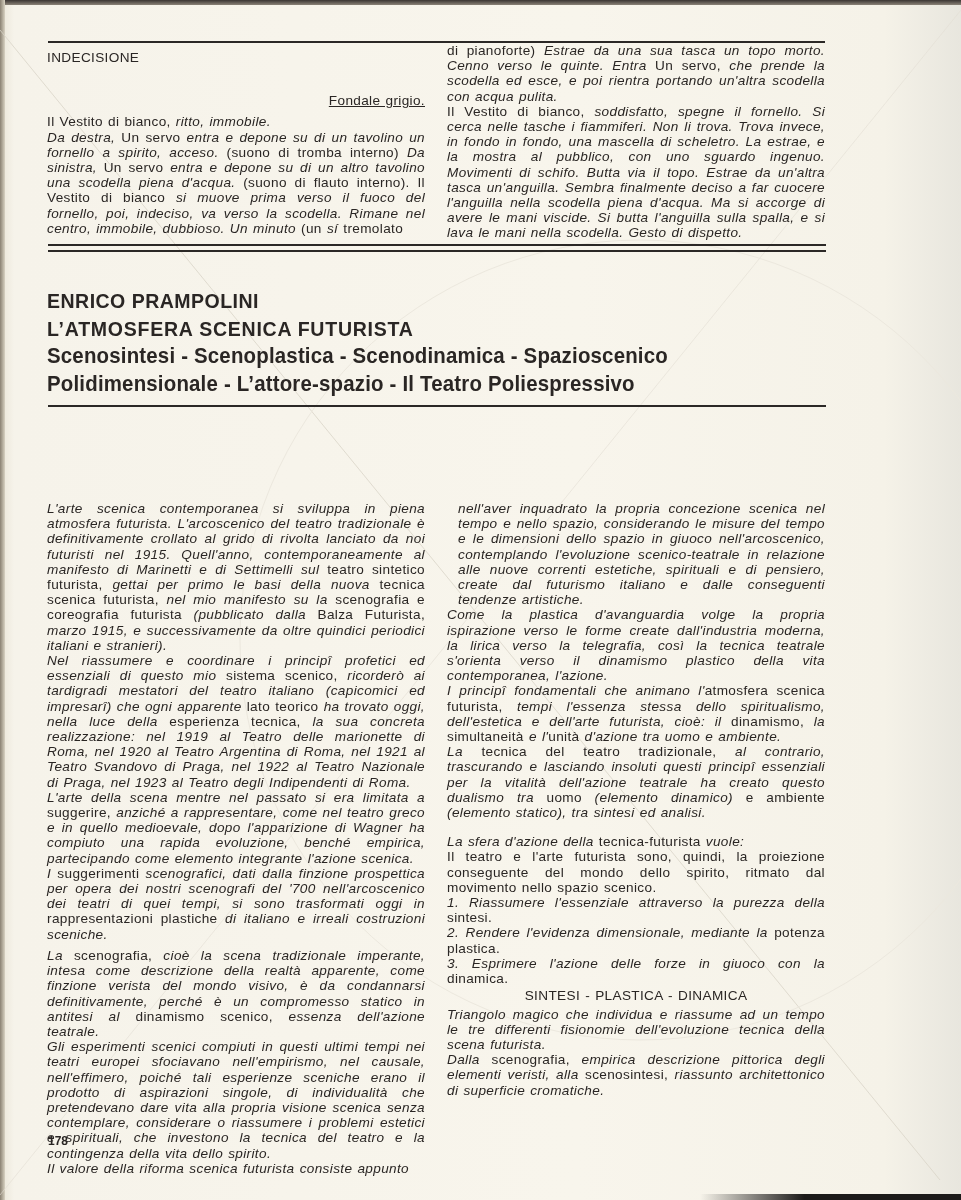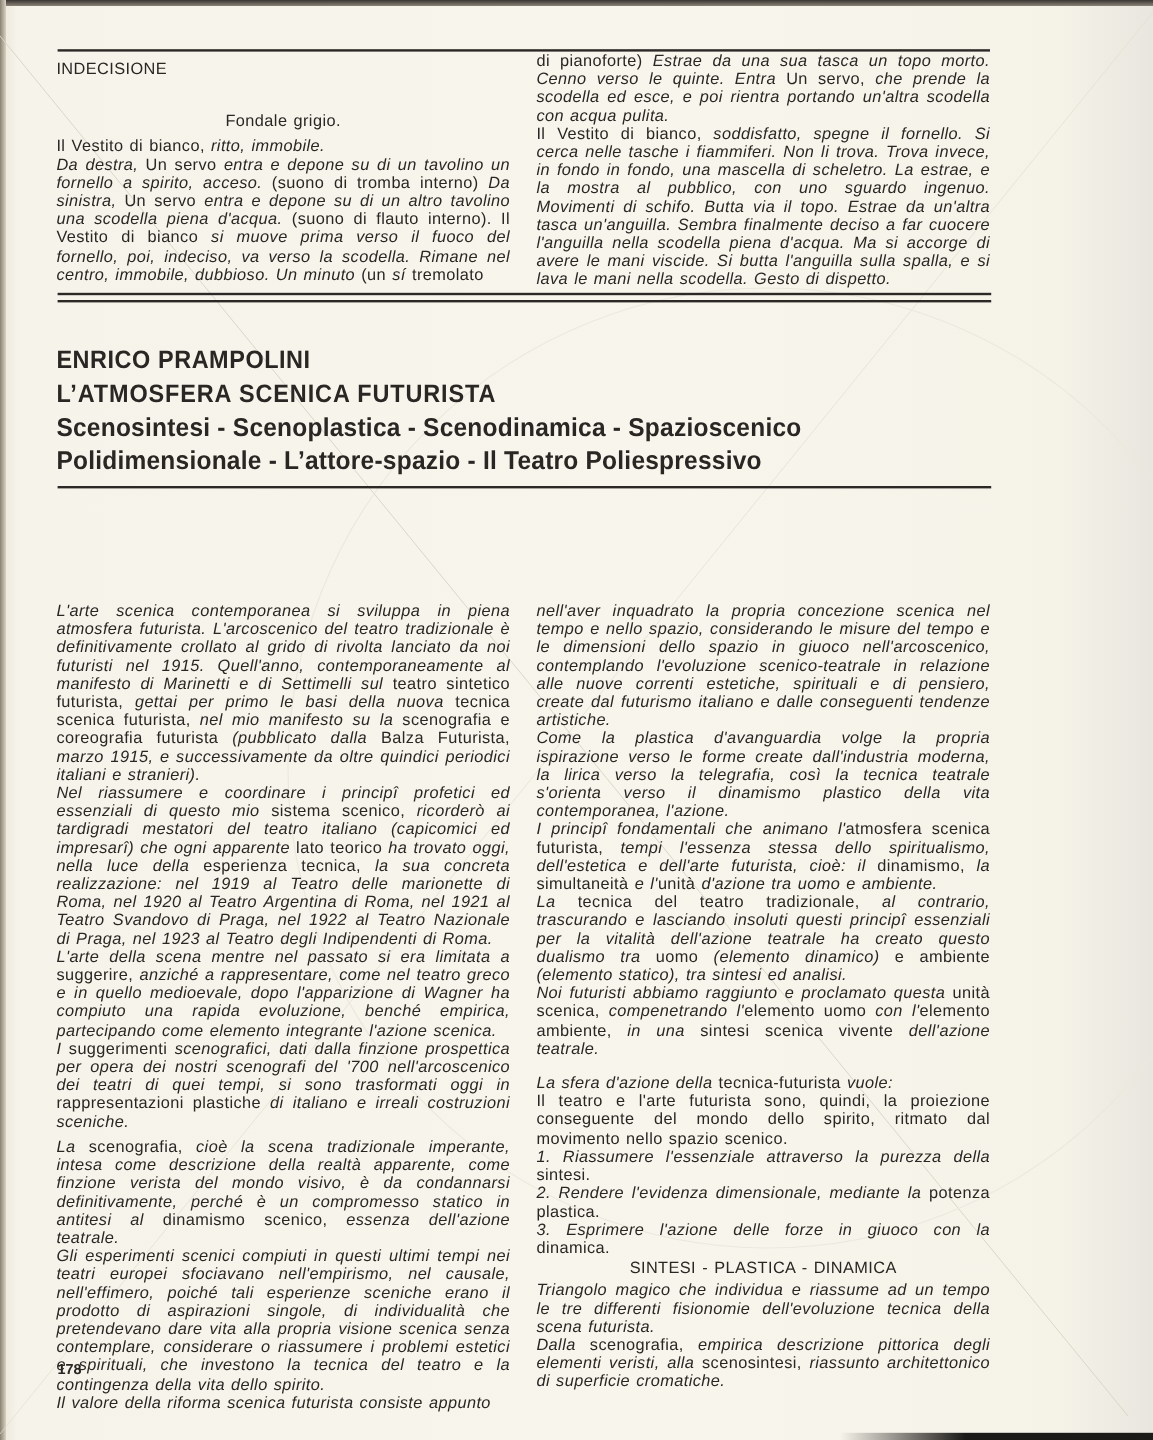--- a/index.html
+++ b/index.html
@@ -67,21 +67,21 @@
     <line x1="0" y1="30" x2="940" y2="1180" stroke="#d9d4c8" stroke-width="0.8"></line>
     <line x1="961" y1="10" x2="0" y2="1195" stroke="#e3ded3" stroke-width="0.6"></line>
     <circle cx="640" cy="640" r="400" fill="none" stroke="#ece8de" stroke-width="1"></circle>
   </svg>
 
   <div class="rule" style="left:48px; top:41px; width:777px; height:2px;"></div>
 
   <div class="col" style="left:47px; top:50px; width:378px;">
     <p style="font-size:13.6px; text-align:left;">INDECISIONE</p>
     <div style="height:28px"></div>
-    <p style="text-align:center;">Fondale grigio.</p>
+    <p style="text-align:right;text-decoration:underline;">Fondale grigio.</p>
     <div class="gap-s"></div>
     <p>Il Vestito di bianco, <em>ritto, immobile.</em></p>
     <p><em>Da destra,</em> Un servo <em>entra e depone su di un tavolino un fornello a spirito, acceso.</em> (suono di tromba interno) <em>Da sinistra,</em> Un servo <em>entra e depone su di un altro tavolino una scodella piena d'acqua.</em> (suono di flauto interno). Il Vestito di bianco <em>si muove prima verso il fuoco del fornello, poi, indeciso, va verso la scodella. Rimane nel centro, immobile, dubbioso. Un minuto</em> (un <em>sí</em> tremolato</p>
   </div>
 
   <div class="col" style="left:447px; top:43px; width:378px;">
     <p>di pianoforte) <em>Estrae da una sua tasca un topo morto. Cenno verso le quinte. Entra</em> Un servo, <em>che prende la scodella ed esce, e poi rientra portando un'altra scodella con acqua pulita.</em></p>
     <p>Il Vestito di bianco, <em>soddisfatto, spegne il fornello. Si cerca nelle tasche i fiammiferi. Non li trova. Trova invece, in fondo in fondo, una mascella di scheletro. La estrae, e la mostra al pubblico, con uno sguardo ingenuo. Movimenti di schifo. Butta via il topo. Estrae da un'altra tasca un'anguilla. Sembra finalmente deciso a far cuocere l'anguilla nella scodella piena d'acqua. Ma si accorge di avere le mani viscide. Si butta l'anguilla sulla spalla, e si lava le mani nella scodella. Gesto di dispetto.</em></p>
   </div>
 
@@ -100,25 +100,24 @@
     <p><em>Nel riassumere e coordinare i principî profetici ed essenziali di questo mio</em> sistema scenico, <em>ricorderò ai tardigradi mestatori del teatro italiano (capicomici ed impresarî) che ogni apparente</em> lato teorico <em>ha trovato oggi, nella luce della</em> esperienza tecnica, <em>la sua concreta realizzazione: nel 1919 al Teatro delle marionette di Roma, nel 1920 al Teatro Argentina di Roma, nel 1921 al Teatro Svandovo di Praga, nel 1922 al Teatro Nazionale di Praga, nel 1923 al Teatro degli Indipendenti di Roma.</em></p>
     <p><em>L'arte della scena mentre nel passato si era limitata a</em> suggerire, <em>anziché a rappresentare, come nel teatro greco e in quello medioevale, dopo l'apparizione di Wagner ha compiuto una rapida evoluzione, benché empirica, partecipando come elemento integrante l'azione scenica.</em></p>
     <p><em>I</em> suggerimenti <em>scenografici, dati dalla finzione prospettica per opera dei nostri scenografi del '700 nell'arcoscenico dei teatri di quei tempi, si sono trasformati oggi in</em> rappresentazioni plastiche <em>di italiano e irreali</em> <em>costruzioni sceniche.</em></p>
     <div class="gap-s"></div>
     <p><em>La</em> scenografia, <em>cioè la scena tradizionale imperante, intesa come descrizione della realtà apparente, come finzione verista del mondo visivo, è da condannarsi definitivamente, perché è un compromesso statico in antitesi al</em> dinamismo scenico, <em>essenza dell'azione teatrale.</em></p>
     <p><em>Gli esperimenti scenici compiuti in questi ultimi tempi nei teatri europei sfociavano nell'empirismo, nel causale, nell'effimero, poiché tali esperienze sceniche erano il prodotto di aspirazioni singole, di individualità che pretendevano dare vita alla propria visione scenica senza contemplare, considerare o riassumere i problemi estetici e spirituali, che investono la tecnica del teatro e la contingenza della vita dello spirito.</em></p>
     <p style="font-style:italic;">Il valore della riforma scenica futurista consiste appunto</p>
   </div>
 
   <div class="col" style="left:447px; top:501px; width:378px;">
-    <p style="font-style:italic;">nell'aver inquadrato la propria concezione scenica nel tempo e nello spazio, considerando le misure del tempo e le dimensioni dello spazio in giuoco nell'arcoscenico, contemplando l'evoluzione scenico-teatrale in relazione alle nuove correnti estetiche, spirituali e di pensiero, create dal futurismo italiano e dalle conseguenti tendenze artistiche.</p>
+    <p style="font-style:italic;margin-left:11px;">nell'aver inquadrato la propria concezione scenica nel tempo e nello spazio, considerando le misure del tempo e le dimensioni dello spazio in giuoco nell'arcoscenico, contemplando l'evoluzione scenico-teatrale in relazione alle nuove correnti estetiche, spirituali e di pensiero, create dal futurismo italiano e dalle conseguenti tendenze artistiche.</p>
     <p style="font-style:italic;">Come la plastica d'avanguardia volge la propria ispirazione verso le forme create dall'industria moderna, la lirica verso la telegrafia, così la tecnica teatrale s'orienta verso il dinamismo plastico della vita contemporanea, l'azione.</p>
     <p><em>I principî fondamentali che animano l'</em>atmosfera scenica futurista, <em>tempi l'essenza stessa dello spiritualismo, dell'estetica e dell'arte futurista, cioè: il</em> dinamismo, <em>la</em> simultaneità <em>e l'</em>unità <em>d'azione tra uomo e ambiente.</em></p>
     <p><em>La</em> tecnica del teatro tradizionale, <em>al contrario, trascurando e lasciando insoluti questi principî essenziali per la vitalità dell'azione teatrale ha creato questo dualismo tra</em> uomo <em>(elemento dinamico)</em> e ambiente <em>(elemento statico), tra sintesi ed analisi.</em></p>
-    <p><em>Noi futuristi abbiamo raggiunto e proclamato questa</em> unità scenica, <em>compenetrando l'</em>elemento uomo <em>con l'</em>elemento ambiente, <em>in una</em> sintesi scenica vivente <em>dell'azione teatrale.</em></p>
     <div class="gap"></div>
     <p><em>La sfera d'azione della</em> tecnica-futurista <em>vuole:</em></p>
     <p>Il teatro e l'arte futurista sono, quindi, la proiezione conseguente del mondo dello spirito, ritmato dal movimento nello spazio scenico.</p>
     <p><em>1. Riassumere l'essenziale attraverso la purezza della</em> sintesi.</p>
     <p><em>2. Rendere l'evidenza dimensionale, mediante la</em> potenza plastica.</p>
     <p><em>3. Esprimere l'azione delle forze in giuoco con la</em> dinamica.</p>
     <p class="centered" style="margin:2px 0 3px 0; text-align:center;">SINTESI - PLASTICA - DINAMICA</p>
     <p style="font-style:italic;">Triangolo magico che individua e riassume ad un tempo le tre differenti fisionomie dell'evoluzione tecnica della scena futurista.</p>
     <p><em>Dalla</em> scenografia, <em>empirica descrizione pittorica degli elementi veristi, alla</em> scenosintesi, <em>riassunto architettonico di superficie cromatiche.</em></p>
   </div>

